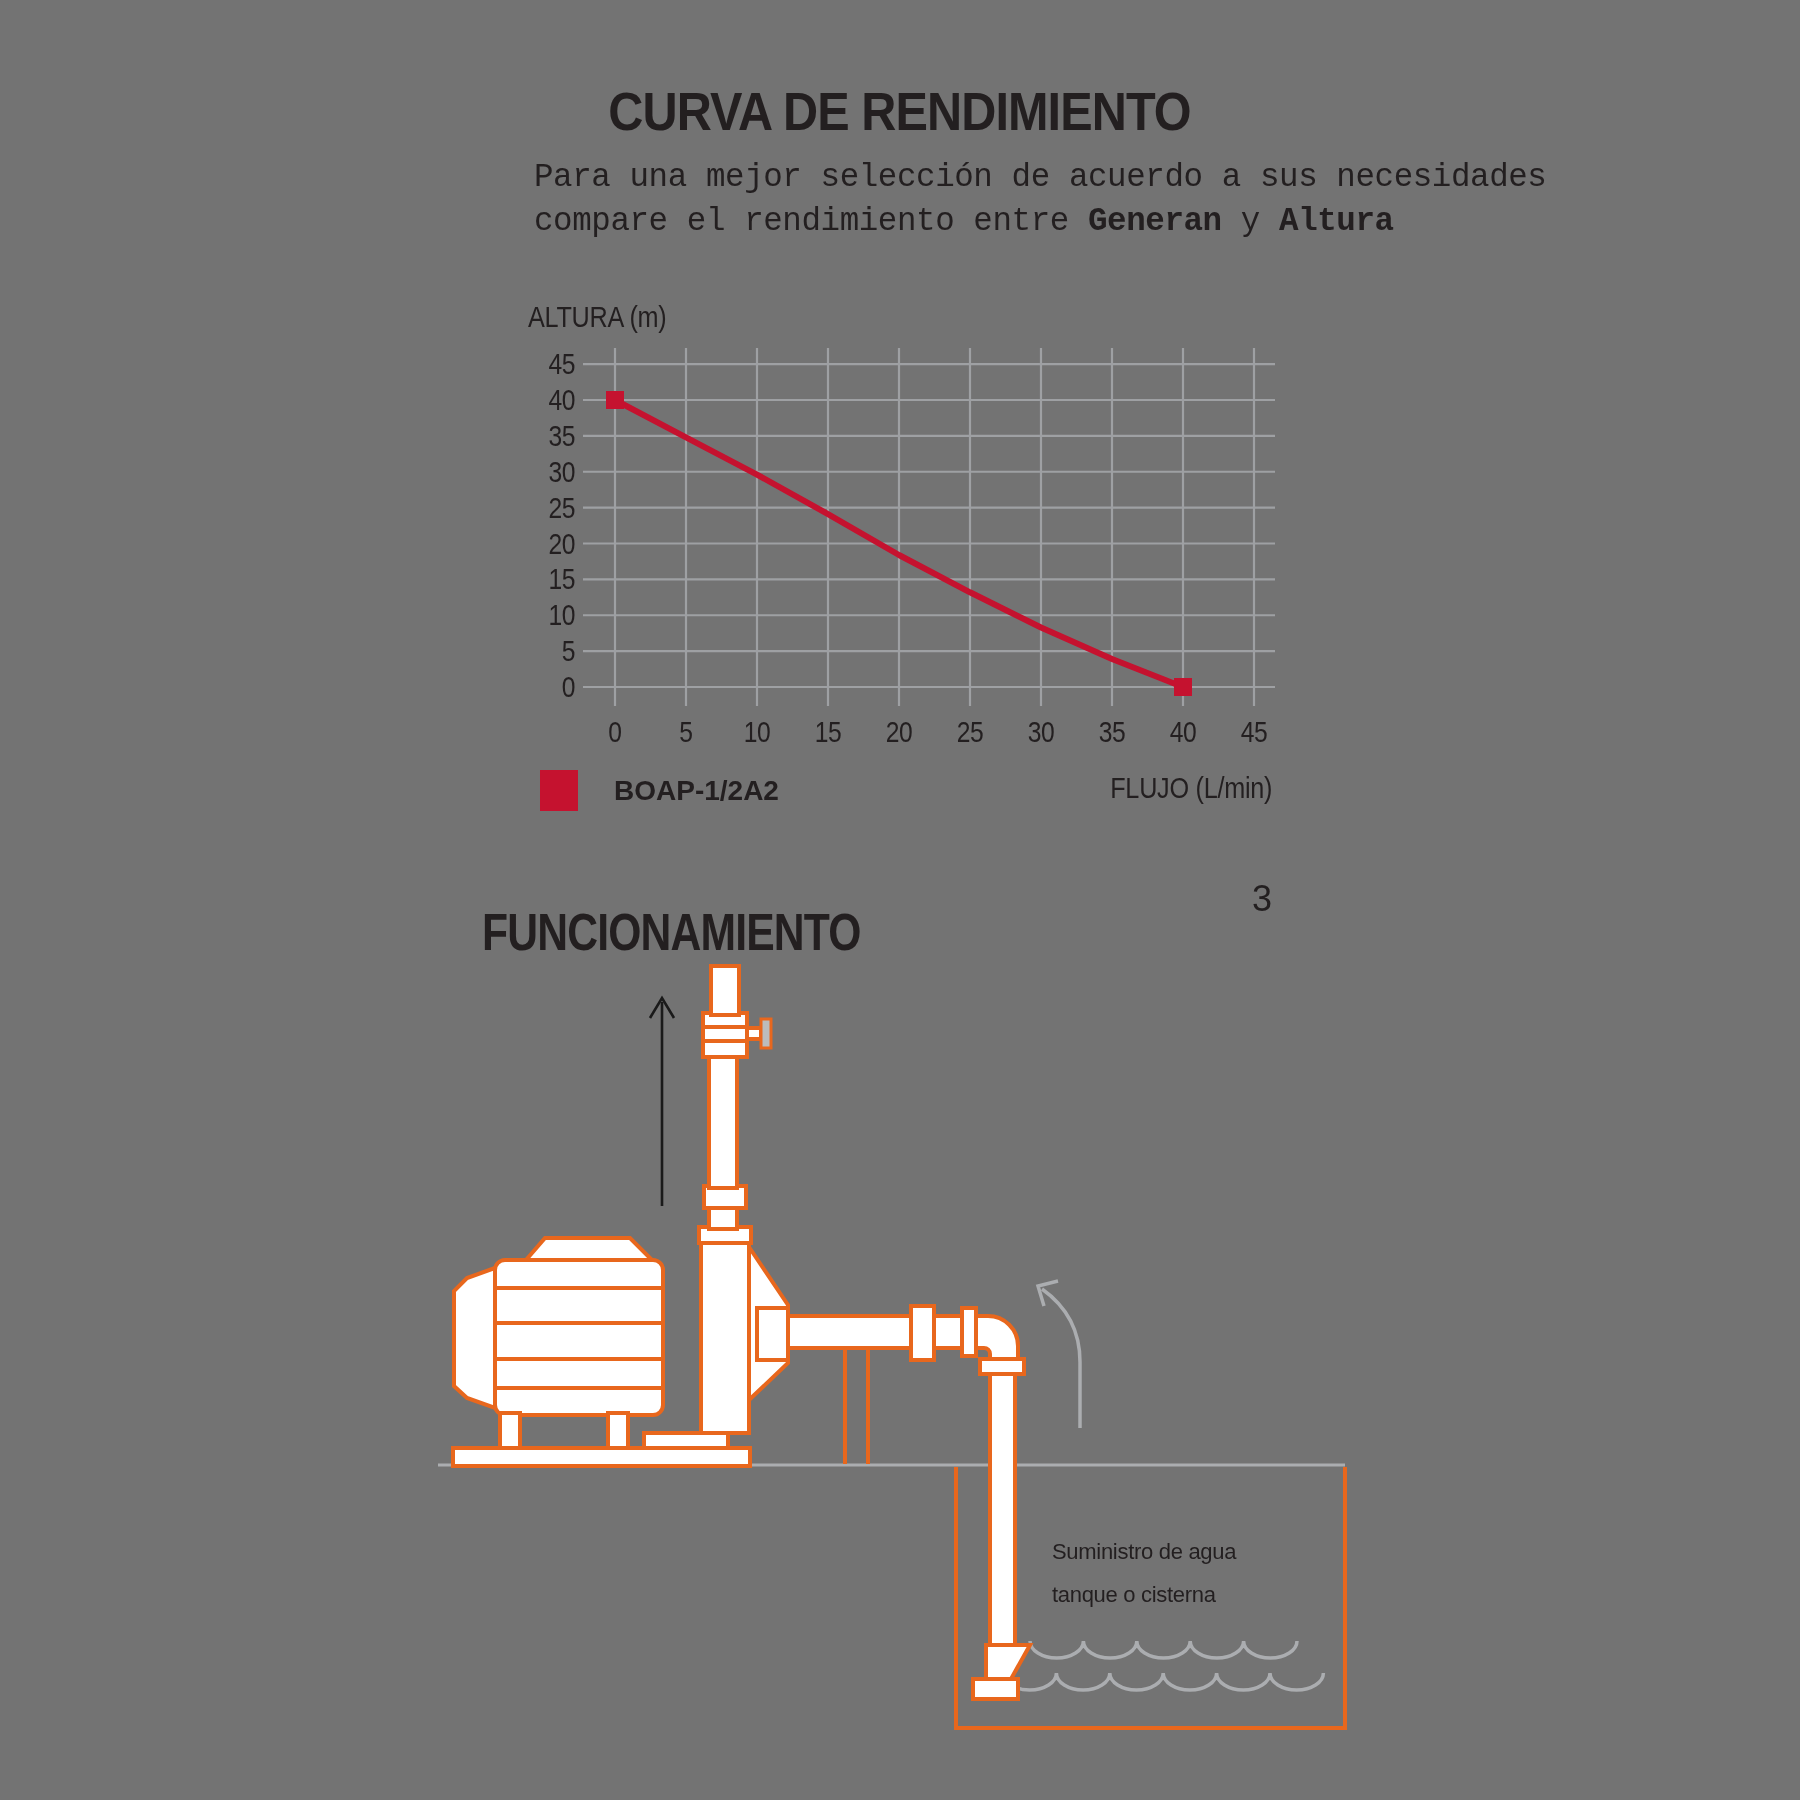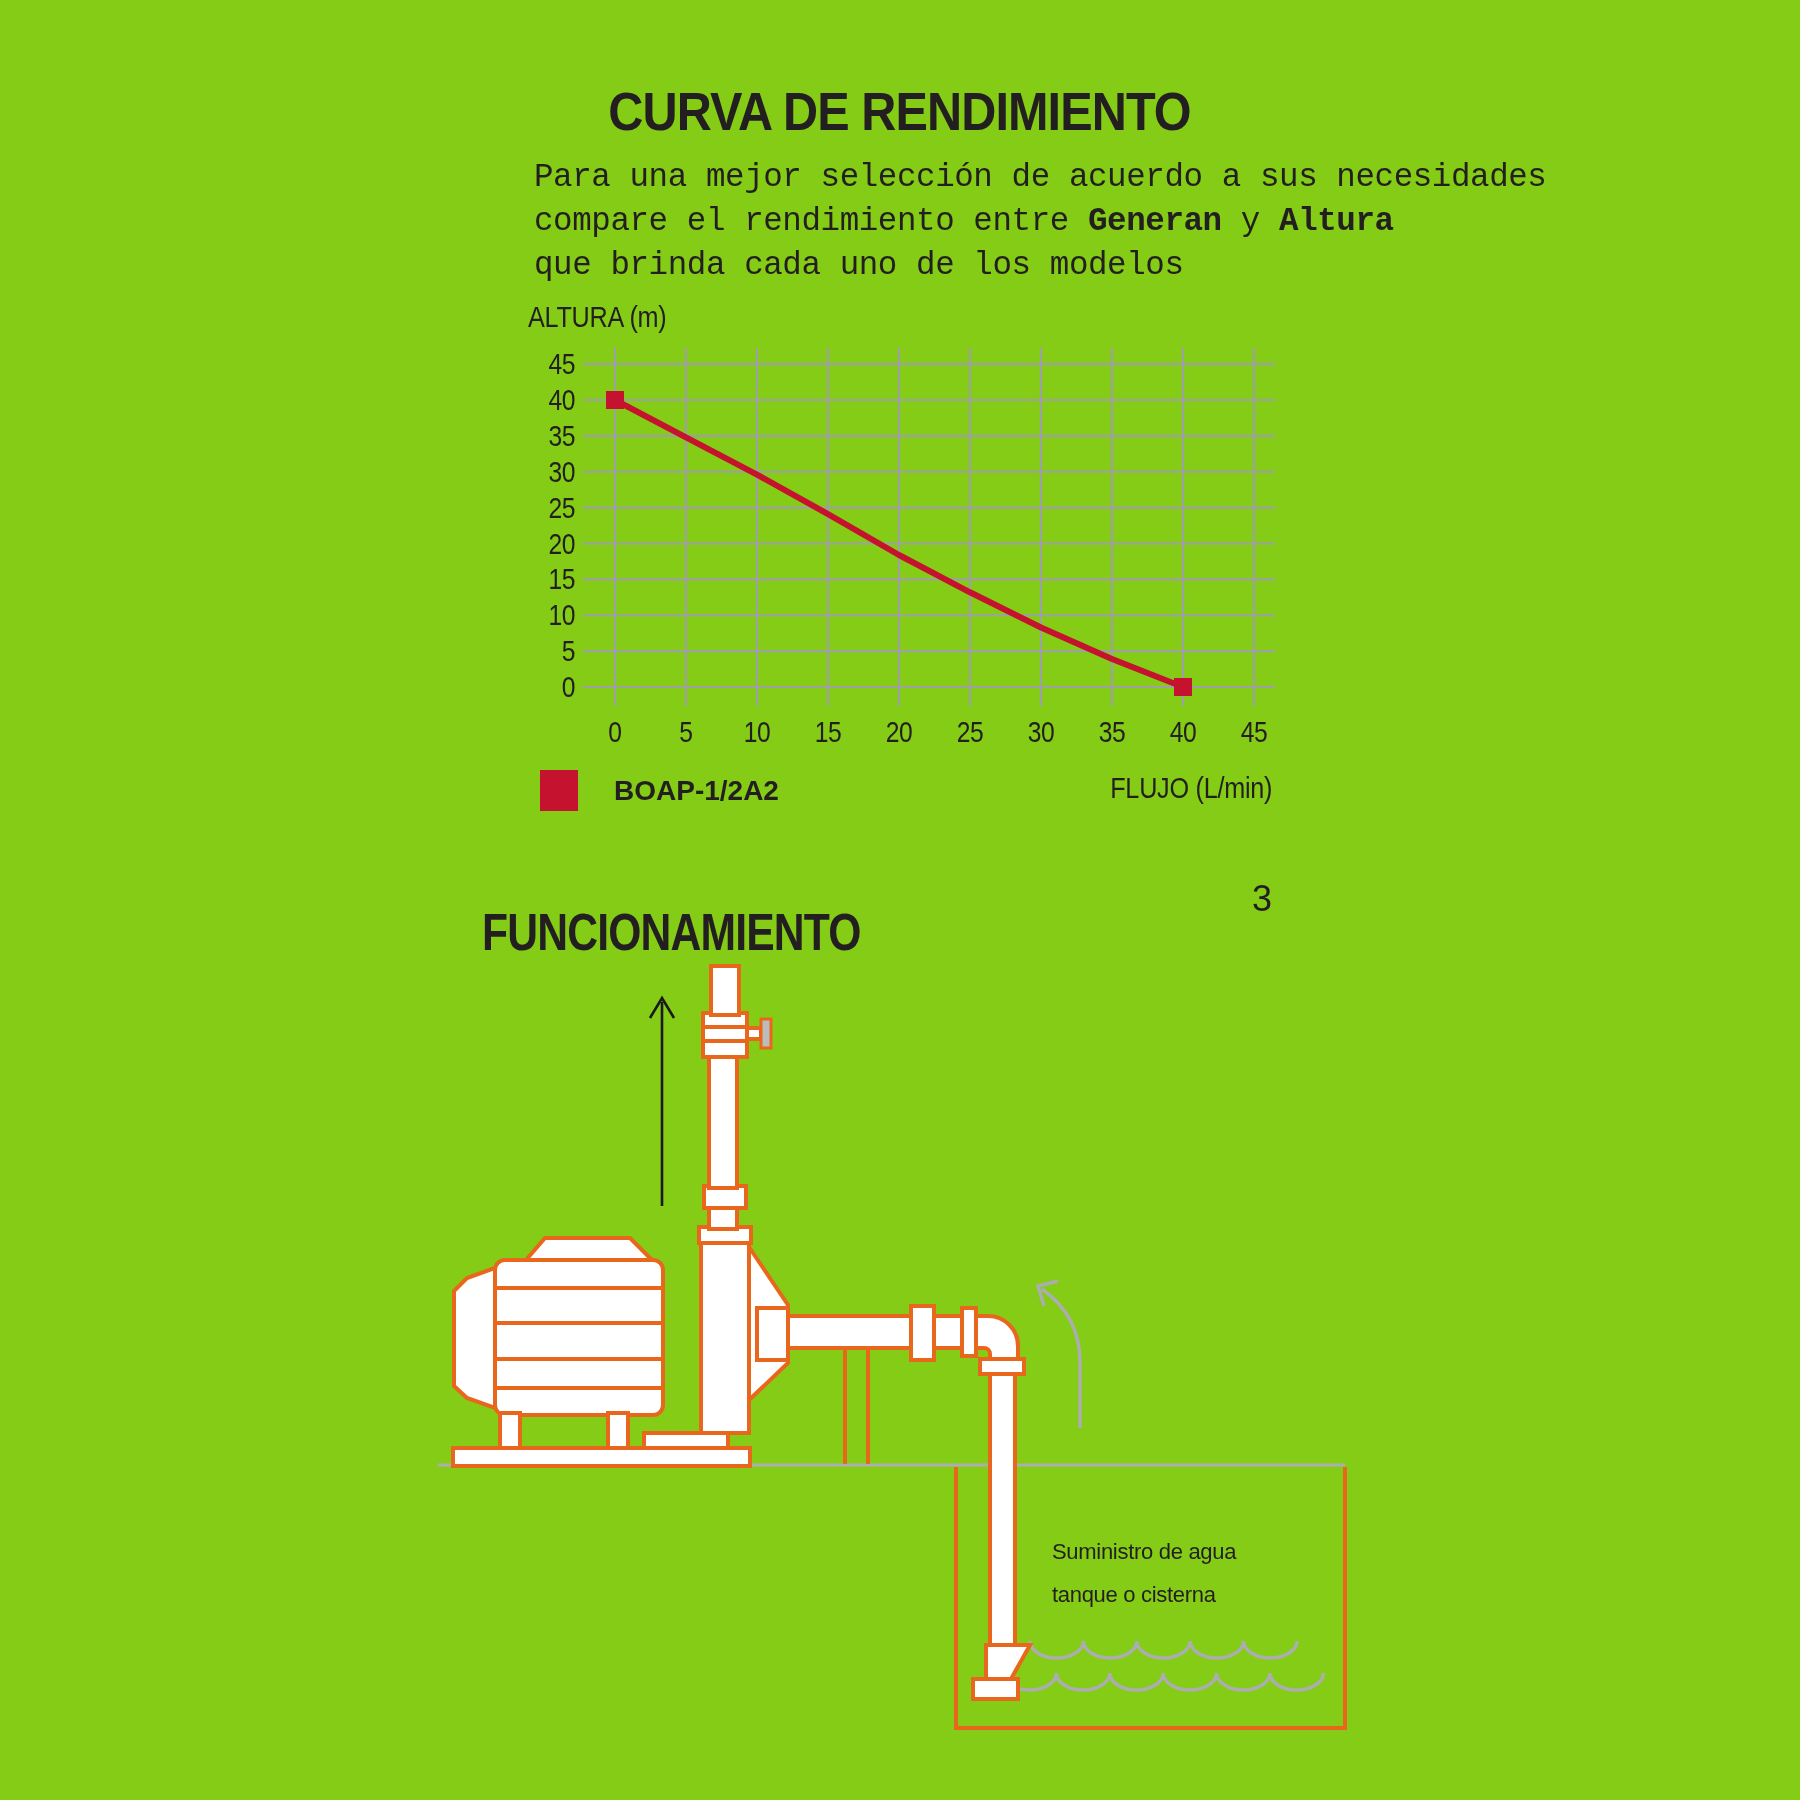--- a/index.html
+++ b/index.html
@@ -6,21 +6,21 @@
     --orange:#E8671D;
     --red:#C5122F;
     --grid:#9EA0A3;
     --gray:#ABADB0;
     --ink:#231F20;
     --handle:#BCBCBC;
   }
   *{margin:0;padding:0;box-sizing:border-box;}
   html,body{background:#ffffff;}
   body{font-family:"Liberation Sans", sans-serif;color:var(--ink);}
-  #canvas{position:relative;width:1800px;height:1800px;background:#84cc16;overflow:hidden;}
+  #canvas{position:relative;width:1800px;height:1800px;background:#737373;overflow:hidden;}
 
   .abs{position:absolute;}
   .cond{display:inline-block;transform:scaleX(0.87);transform-origin:left center;white-space:nowrap;}
 
   .main-title{left:420px;top:80px;width:960px;text-align:center;
     font-size:54px;font-weight:700;letter-spacing:-1px;}
   .main-title .cond{transform-origin:center center;transform:scaleX(0.9);}
 
   .desc{left:534px;top:156px;font-size:32.5px;line-height:44px;letter-spacing:-0.4px;font-family:Liberation Mono, monospace;}
   .desc b{font-weight:700;}
@@ -63,21 +63,20 @@
 
 <div id="canvas">
 
   <div class="abs main-title">
     <span class="cond">CURVA DE RENDIMIENTO</span>
   </div>
 
   <div class="abs desc">
     <div>Para una mejor selección de acuerdo a sus necesidades</div>
     <div><span>compare el rendimiento entre </span><b>Generan</b><span> y </span><b>Altura</b></div>
-    <div>que brinda cada uno de los modelos</div>
   </div>
 
   <div class="abs axis-label ylab">
     <span class="cond">ALTURA  (m)</span>
   </div>
 
   <svg id="chart-svg" class="abs" width="900" height="470" viewBox="420 290 900 470">
       <line x1="583" y1="687" x2="1275" y2="687" class="grid"></line>
       <text transform="translate(575,697) scale(0.85,1)" text-anchor="end" class="tick">0</text>
       <line x1="583" y1="651.125" x2="1275" y2="651.125" class="grid"></line>

